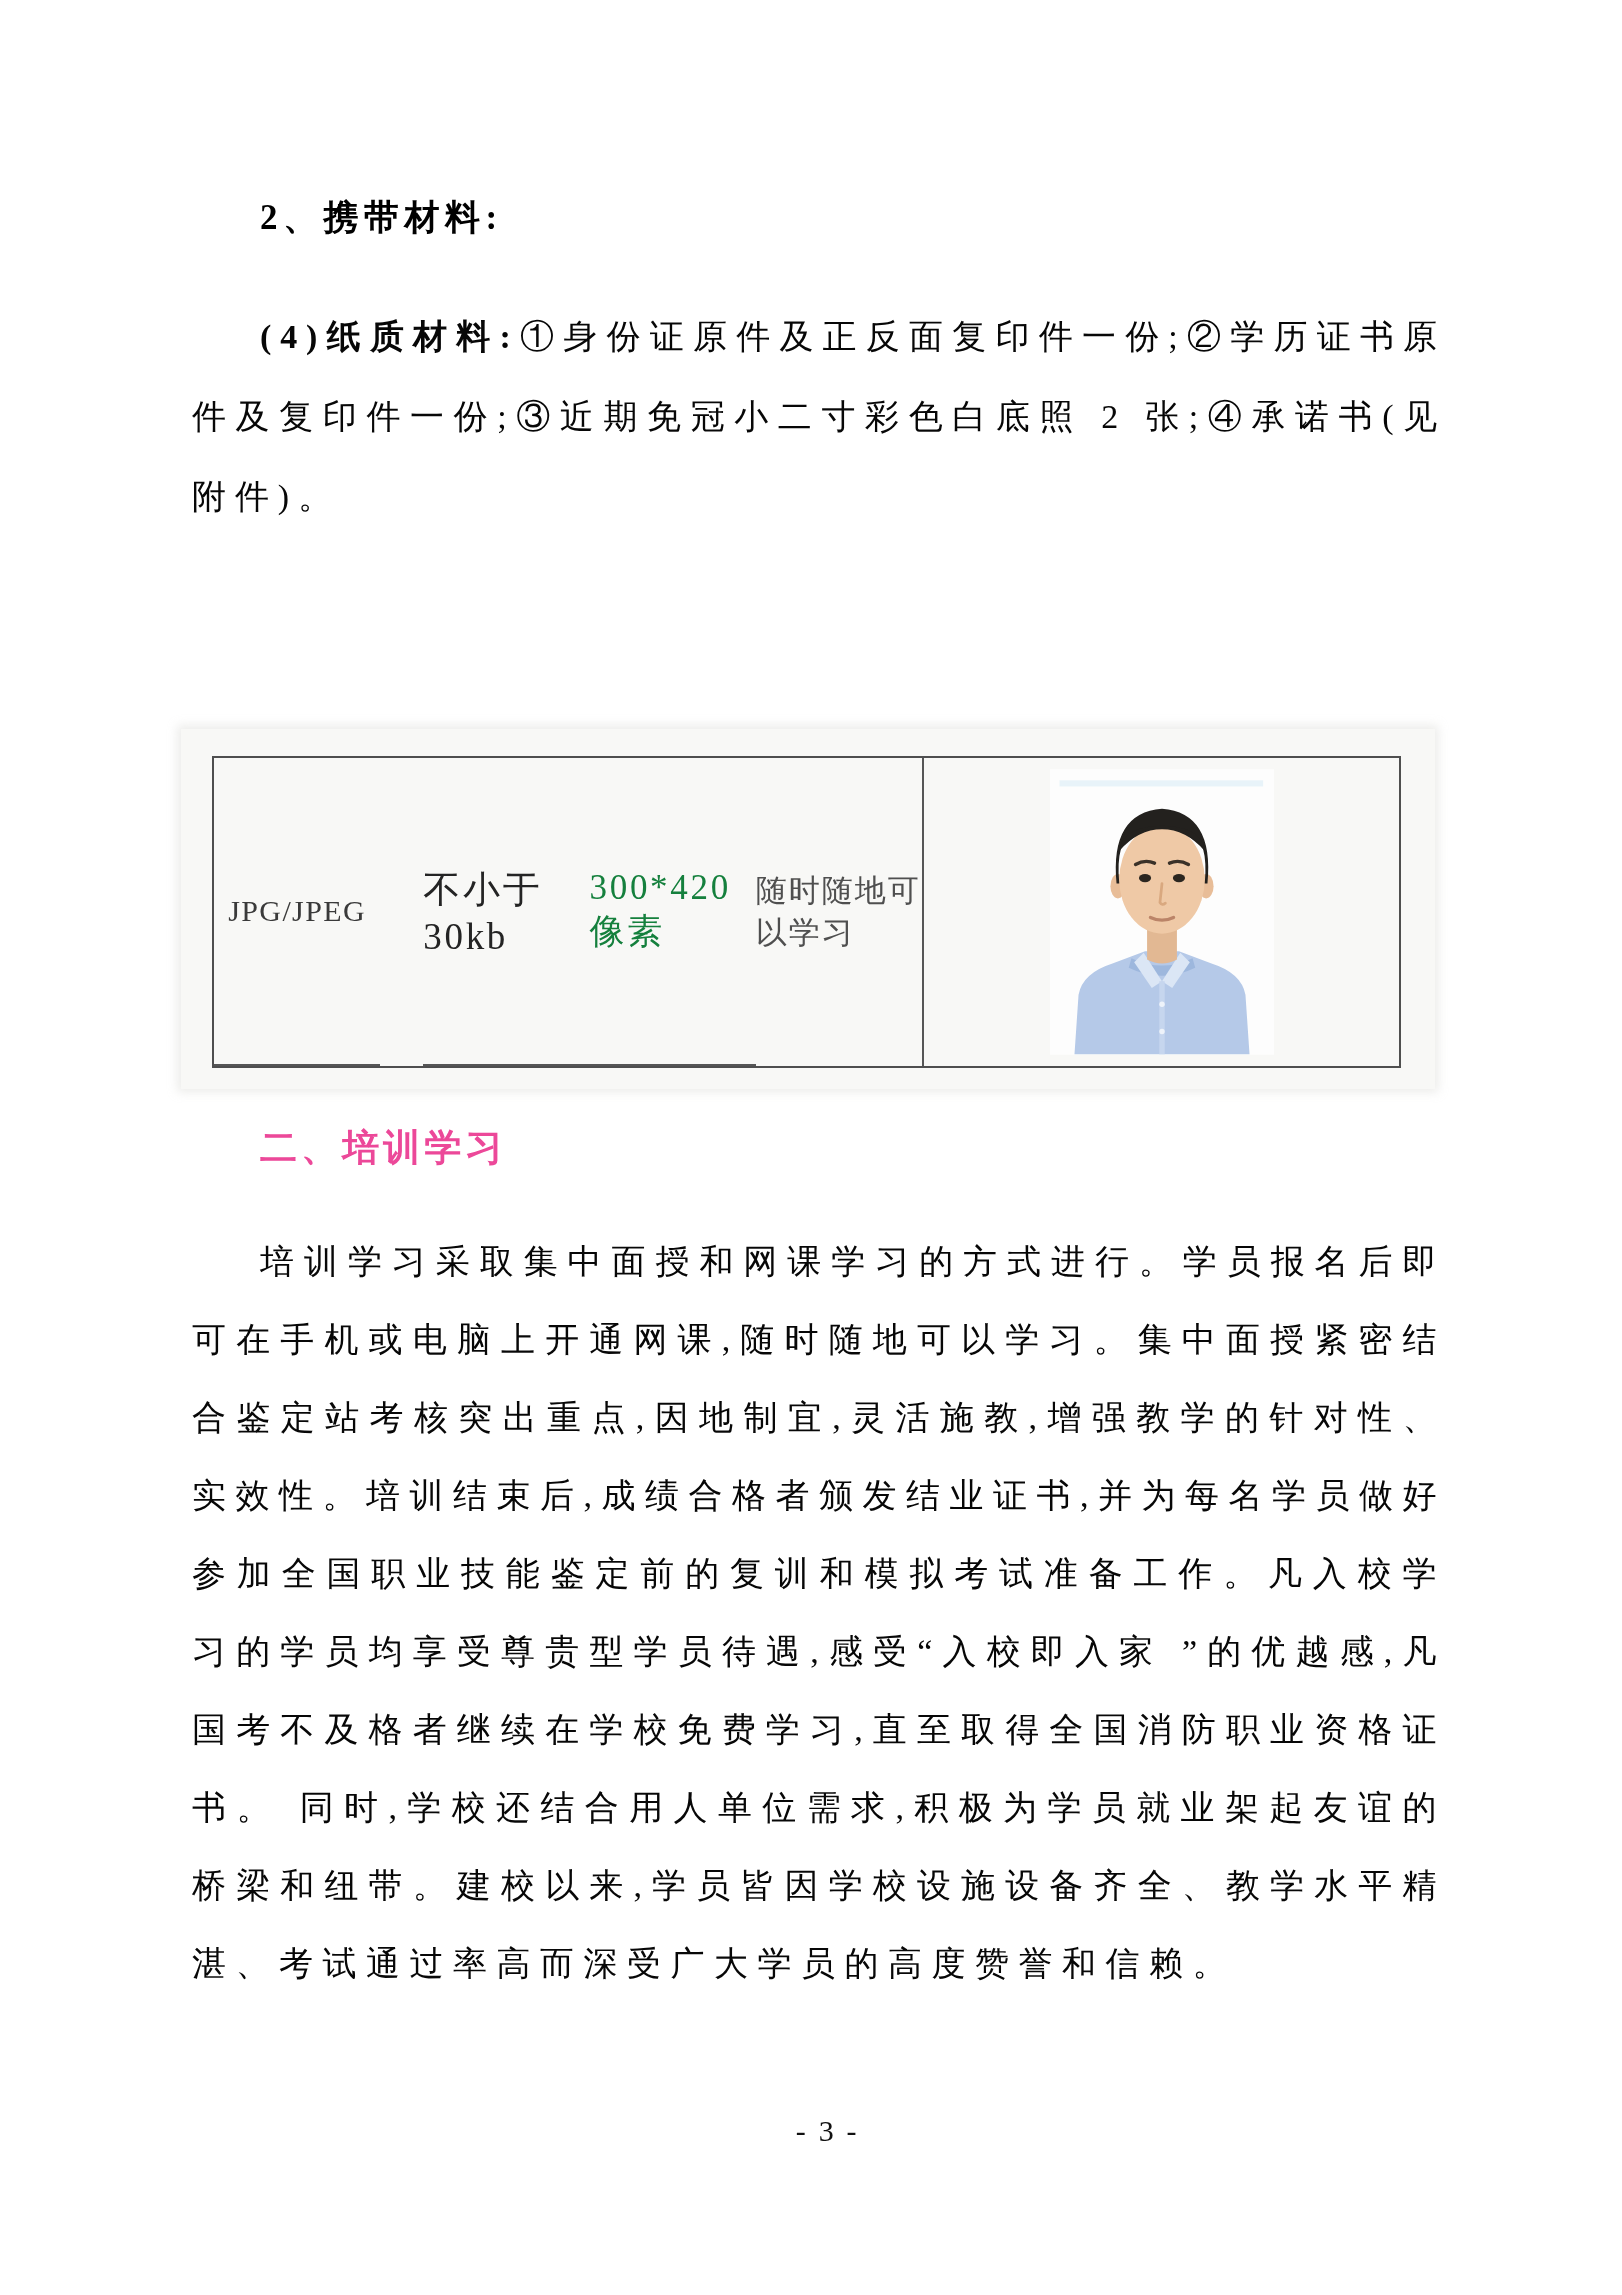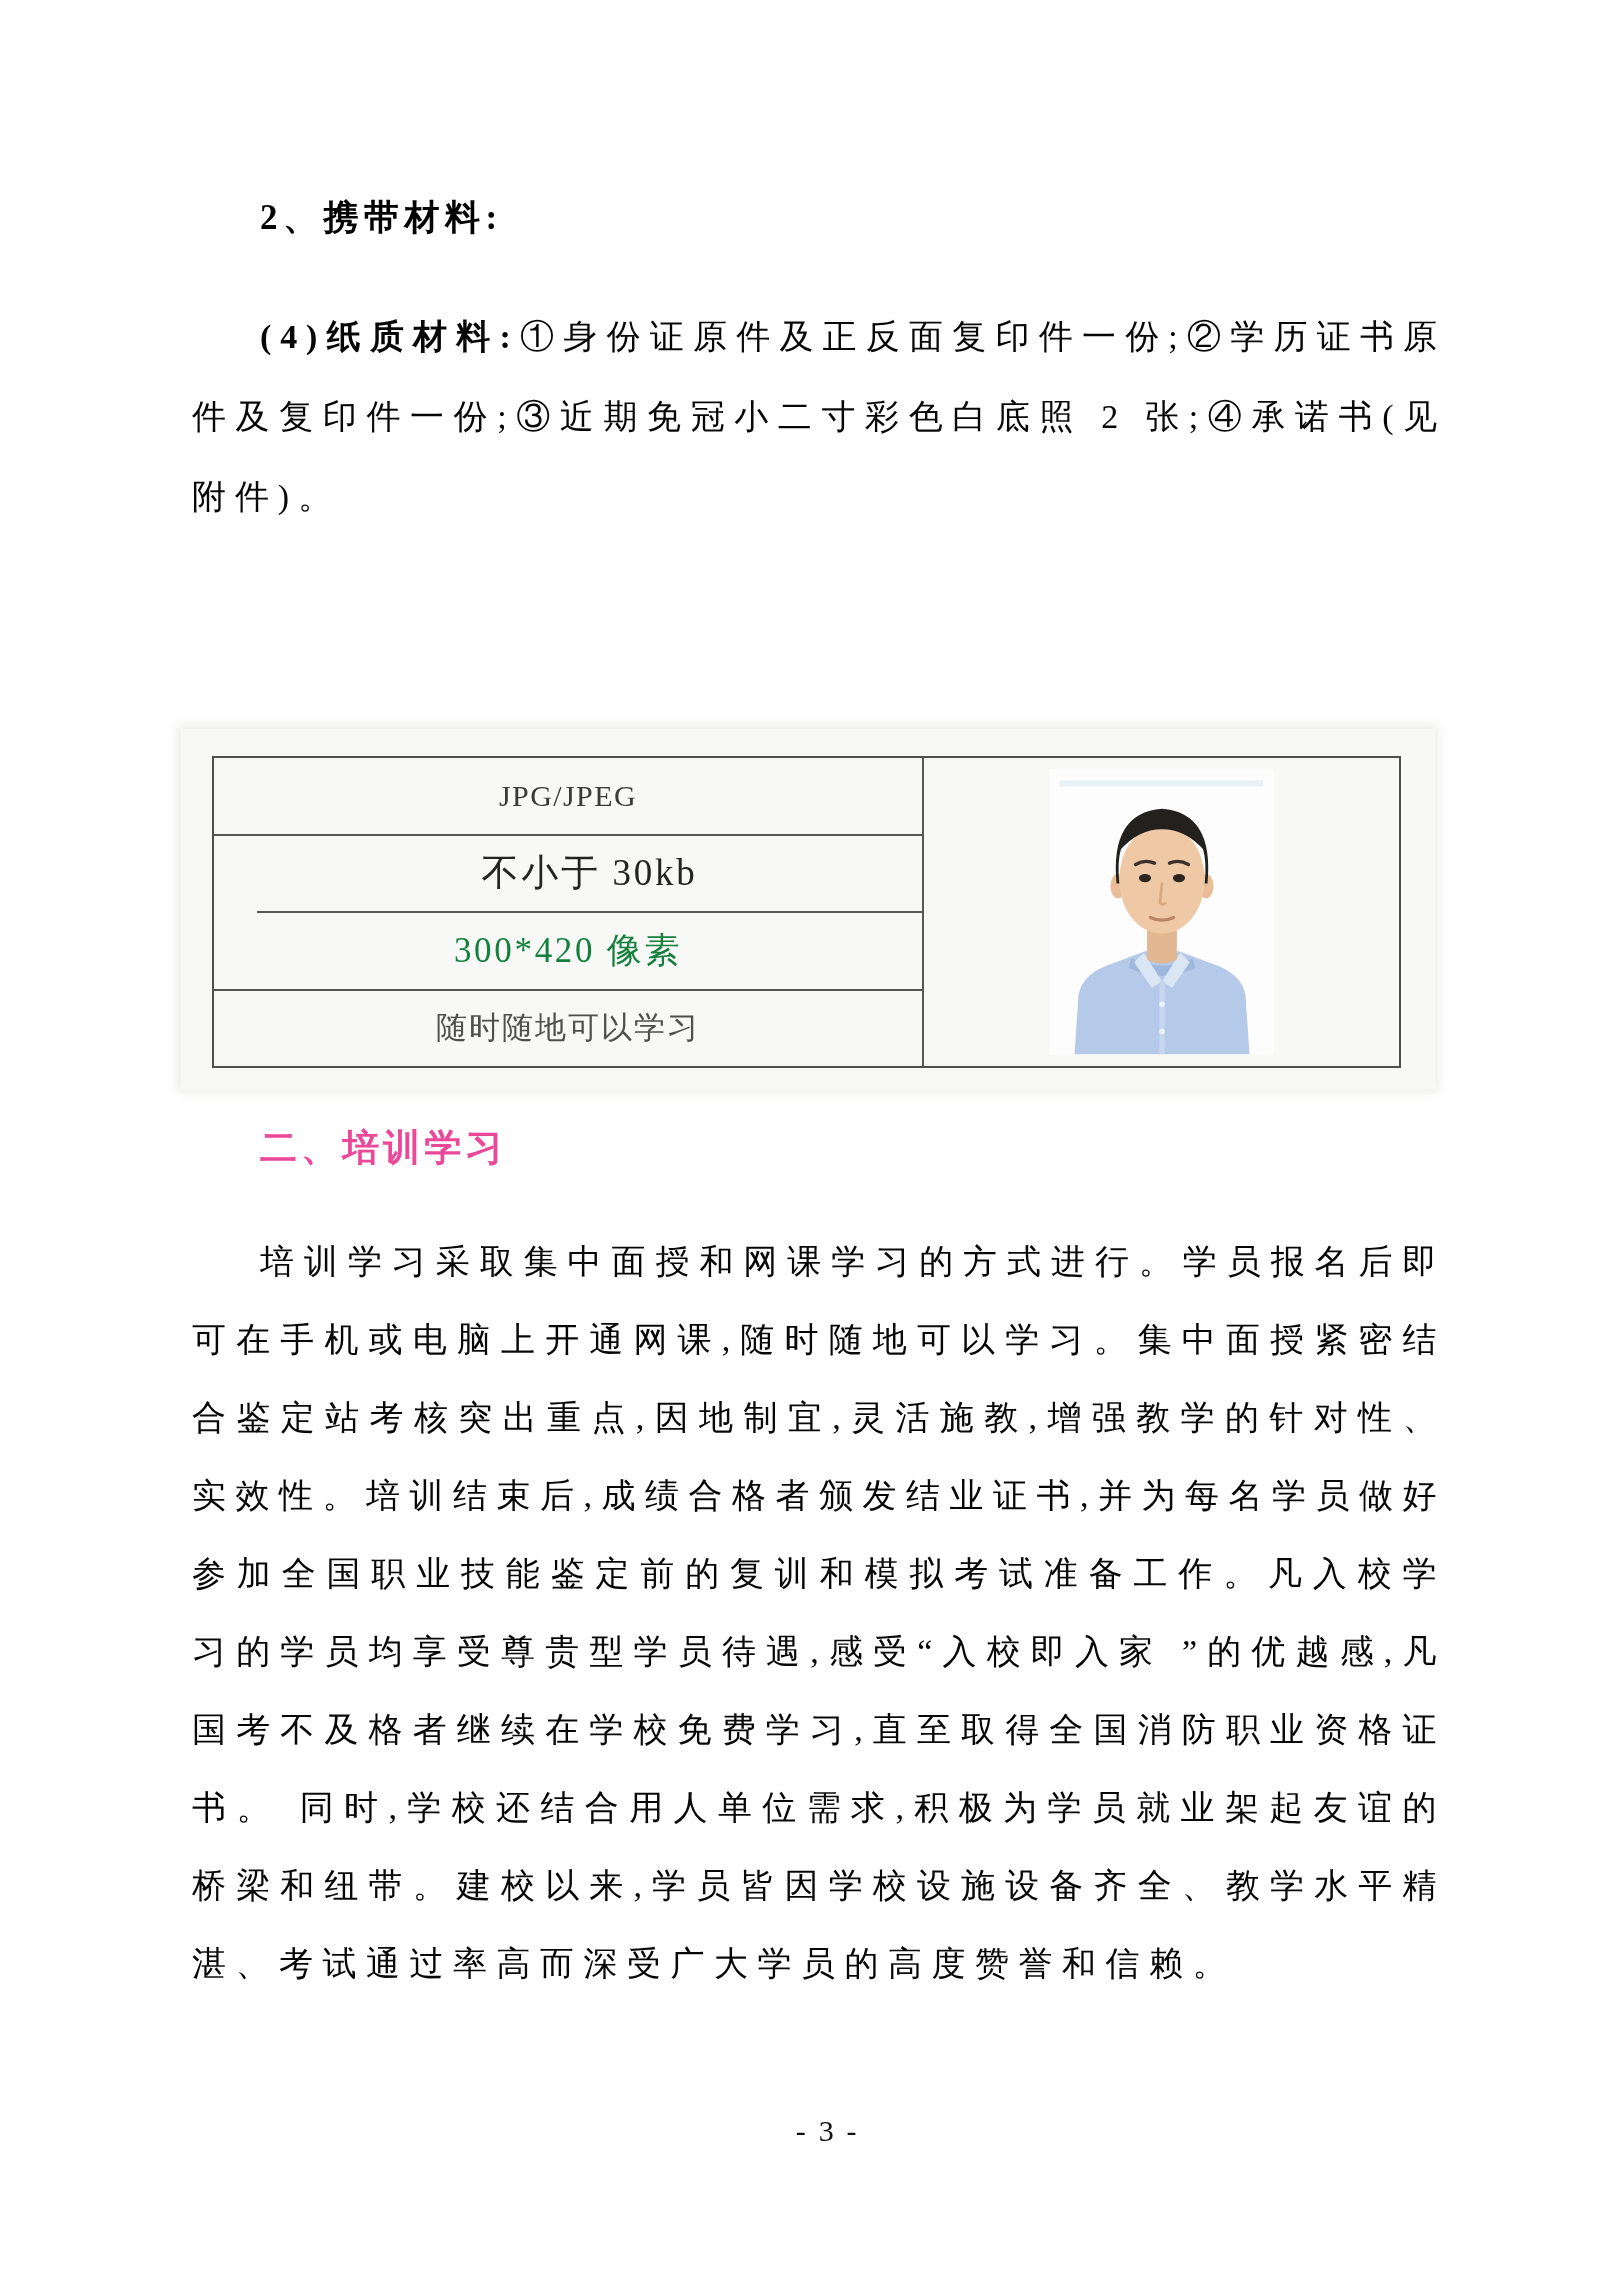--- a/index.html
+++ b/index.html
@@ -37,21 +37,21 @@
     background:#f8f8f6;
     box-shadow:0 0 9.5px 4.1px rgba(200,200,195,0.35);
   }
   .spec-table{
     position:absolute;left:31px;top:27px;width:1189px;height:312px;
     border:2px solid #4f4f4f;box-sizing:border-box;
     color:#3a3a3a;
   }
   .spec-grid{display:flex;height:100%;}
   .col-labels{width:243px;display:flex;flex-direction:column;border-right:2px solid #565656;box-sizing:border-box;}
-  .col-values{width:710px;display:flex;flex-direction:column;border-right:2px solid #565656;box-sizing:border-box;}
+  .col-values{width:710px;display:flex;border-right:2px solid #565656;box-sizing:border-box;}
   .col-photo{flex:1;position:relative;}
   .cell{
     flex:1;display:flex;align-items:center;justify-content:center;
     border-bottom:2px solid #565656;box-sizing:border-box;
     letter-spacing:4.1px;
   }
   .cell:last-child{border-bottom:none;}
   .label-cell{font-size:32px;color:#3d3d3d;}
   .value-format{font-size:30px;letter-spacing:1.4px;color:#3a3a3a;}
   .value-size{font-size:37px;letter-spacing:2.7px;color:#242424;margin-left:43px;}

